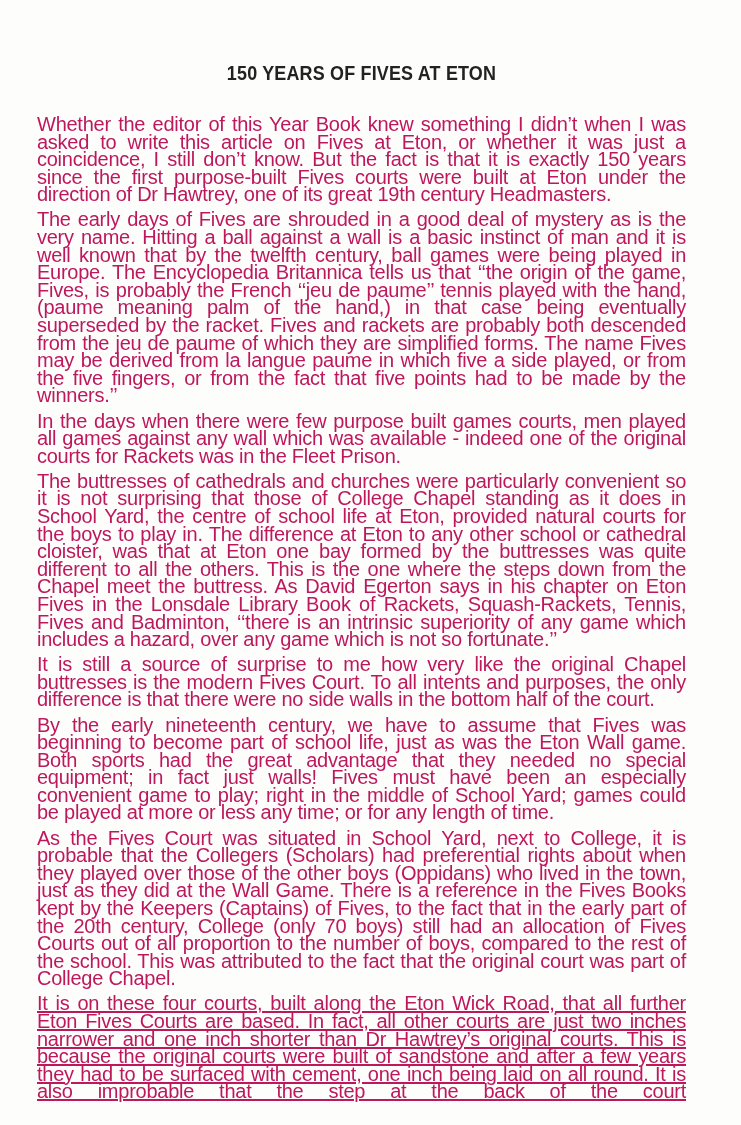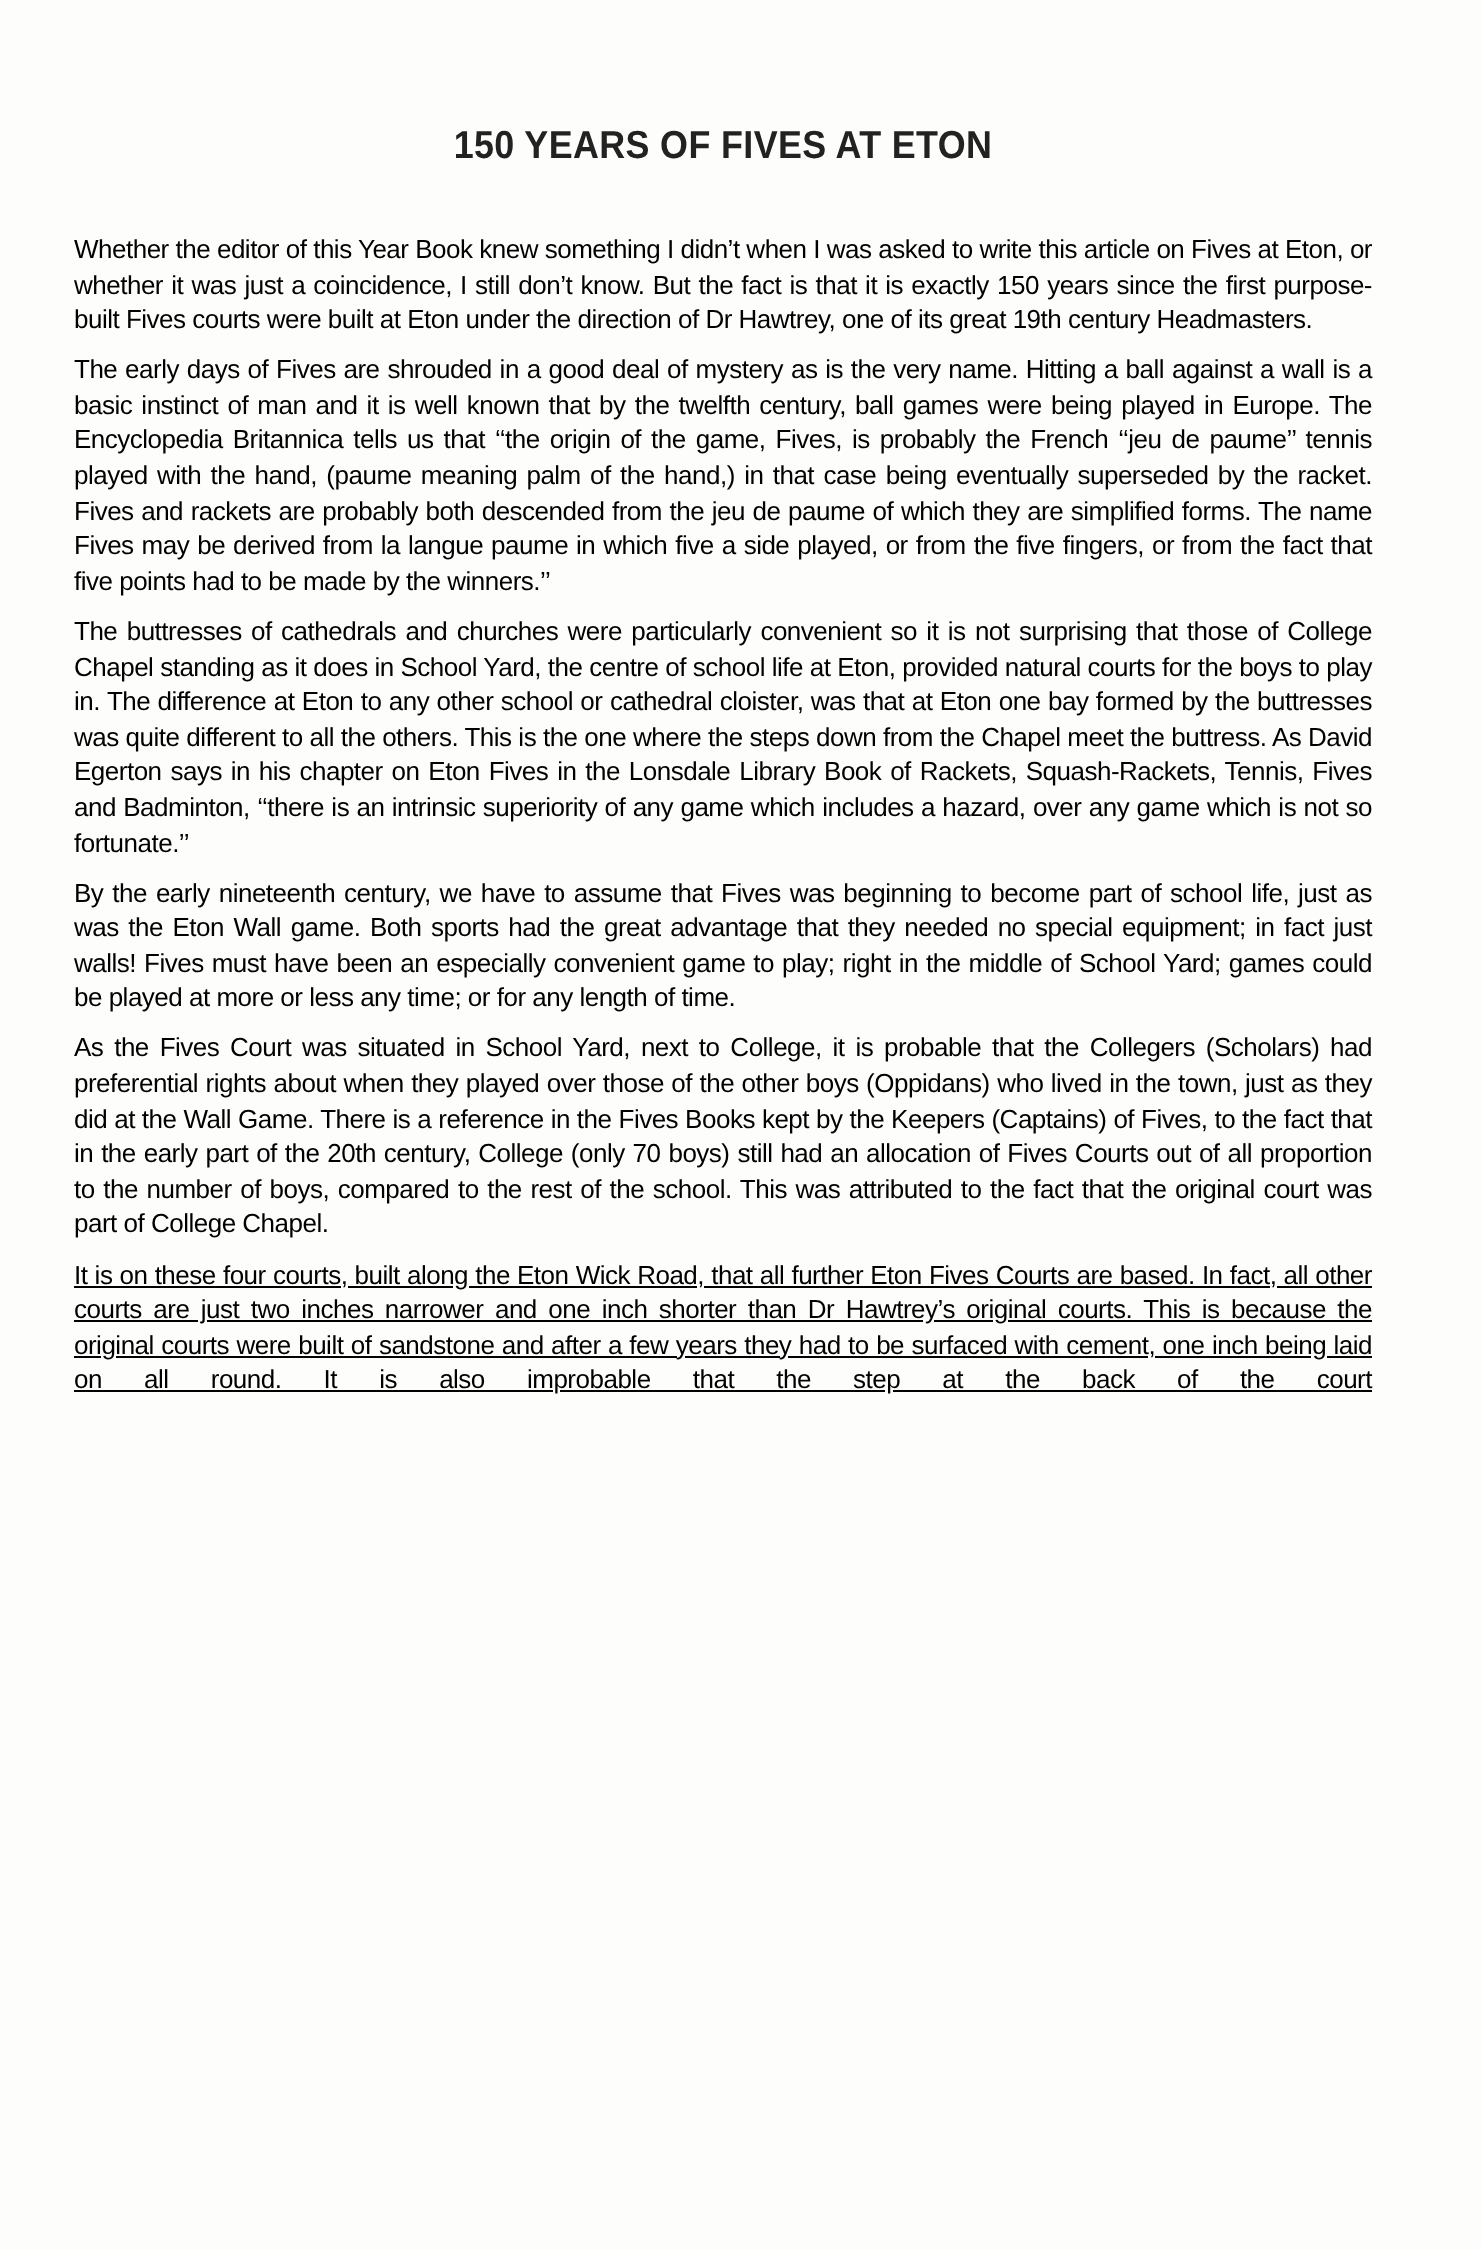--- a/index.html
+++ b/index.html
@@ -27,37 +27,39 @@
       font-size: 19.5px;
       letter-spacing: 0.2px;
       margin: 0 0 30px 0;
       line-height: 26px;
       color: #222;
       transform: scaleX(0.92);
       transform-origin: center;
     }
     .para {
       margin: 0 0 7.5px 0;
-      font-size: 13px;
+      font-size: 20px;
       line-height: 17.6px;
       text-align: justify;
       text-align-last: left;
       letter-spacing: -0.25px;
       word-spacing: 0px;
-      color: #000000;
+      color: #be185d;
     }
     .para.cut {
       text-align-last: justify;
       text-decoration: underline;
     }
   </style>
 </head>
 <body>
 
 <div class="page">
   <h1 class="title">150 YEARS OF FIVES AT ETON</h1>
   <p class="para">Whether the editor of this Year Book knew something I didn’t when I was asked to write this article on Fives at Eton, or whether it was just a coincidence, I still don’t know. But the fact is that it is exactly 150 years since the first purpose-built Fives courts were built at Eton under the direction of Dr Hawtrey, one of its great 19th century Headmasters.</p>
   <p class="para">The early days of Fives are shrouded in a good deal of mystery as is the very name. Hitting a ball against a wall is a basic instinct of man and it is well known that by the twelfth century, ball games were being played in Europe. The Encyclopedia Britannica tells us that ‘‘the origin of the game, Fives, is probably the French ‘‘jeu de paume’’ tennis played with the hand, (paume meaning palm of the hand,) in that case being eventually superseded by the racket. Fives and rackets are probably both descended from the jeu de paume of which they are simplified forms. The name Fives may be derived from la langue paume in which five a side played, or from the five fingers, or from the fact that five points had to be made by the winners.’’</p>
+  <p class="para">In the days when there were few purpose built games courts, men played all games against any wall which was available - indeed one of the original courts for Rackets was in the Fleet Prison.</p>
   <p class="para">The buttresses of cathedrals and churches were particularly convenient so it is not surprising that those of College Chapel standing as it does in School Yard, the centre of school life at Eton, provided natural courts for the boys to play in. The difference at Eton to any other school or cathedral cloister, was that at Eton one bay formed by the buttresses was quite different to all the others. This is the one where the steps down from the Chapel meet the buttress. As David Egerton says in his chapter on Eton Fives in the Lonsdale Library Book of Rackets, Squash-Rackets, Tennis, Fives and Badminton, ‘‘there is an intrinsic superiority of any game which includes a hazard, over any game which is not so fortunate.’’</p>
+  <p class="para">It is still a source of surprise to me how very like the original Chapel buttresses is the modern Fives Court. To all intents and purposes, the only difference is that there were no side walls in the bottom half of the court.</p>
   <p class="para">By the early nineteenth century, we have to assume that Fives was beginning to become part of school life, just as was the Eton Wall game. Both sports had the great advantage that they needed no special equipment; in fact just walls! Fives must have been an especially convenient game to play; right in the middle of School Yard; games could be played at more or less any time; or for any length of time.</p>
   <p class="para">As the Fives Court was situated in School Yard, next to College, it is probable that the Collegers (Scholars) had preferential rights about when they played over those of the other boys (Oppidans) who lived in the town, just as they did at the Wall Game. There is a reference in the Fives Books kept by the Keepers (Captains) of Fives, to the fact that in the early part of the 20th century, College (only 70 boys) still had an allocation of Fives Courts out of all proportion to the number of boys, compared to the rest of the school. This was attributed to the fact that the original court was part of College Chapel.</p>
   <p class="para cut">It is on these four courts, built along the Eton Wick Road, that all further Eton Fives Courts are based. In fact, all other courts are just two inches narrower and one inch shorter than Dr Hawtrey’s original courts. This is because the original courts were built of sandstone and after a few years they had to be surfaced with cement, one inch being laid on all round. It is also improbable that the step at the back of the court</p>
 </div>
 
 </body></html>

